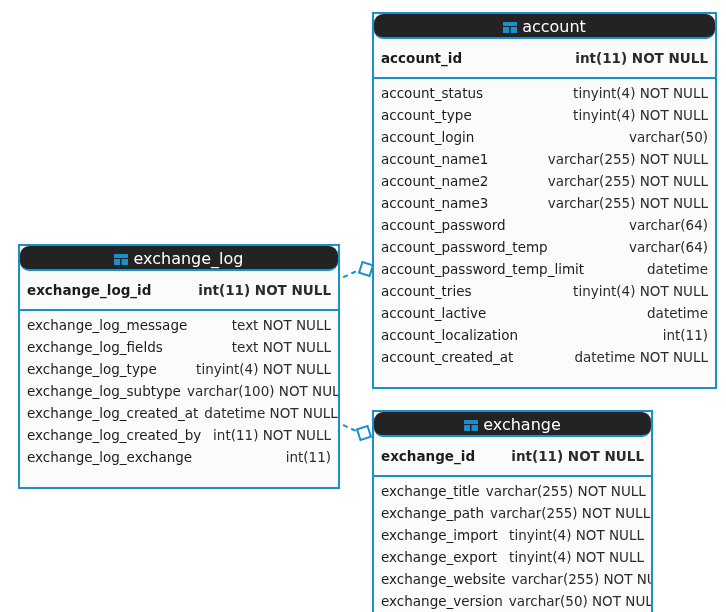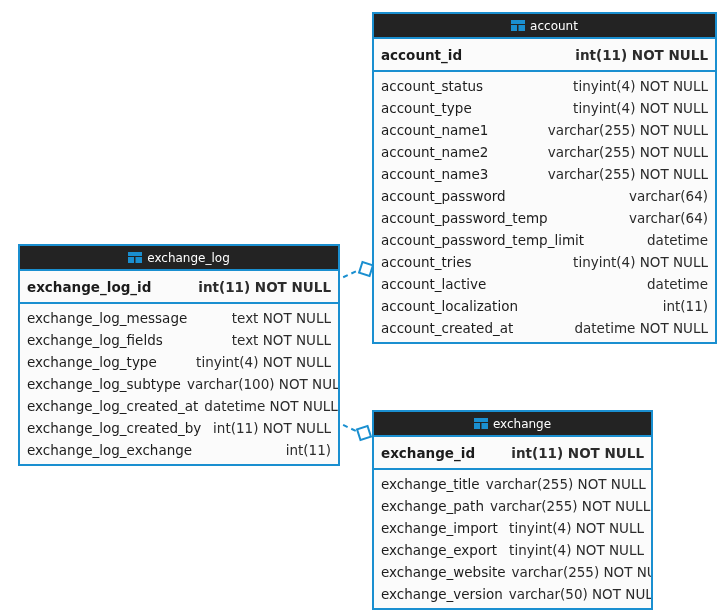--- a/index.html
+++ b/index.html
@@ -16,25 +16,26 @@
     background:#fbfbfb;
     box-sizing:border-box;
     overflow:hidden;
   }
   .tbl-header{
     background:#232323;
     color:#ffffff;
     height:25px;
     line-height:25px;
     text-align:center;
-    font-size:12px;
+    font-size:16px;
     border-bottom:2px solid #1a8fd0;
     box-sizing:border-box;
     white-space:nowrap;
     position:relative;
+    border-radius:9px;
   }
   .tbl-icon{
     display:inline-block;
     width:14px;height:11px;
     vertical-align:-1px;
     margin-right:5px;
     position:relative;
   }
   .tbl-icon svg{display:block;}
   .tbl-title{display:inline-block;vertical-align:top;}
@@ -47,32 +48,32 @@
     line-height:22px;
     display:flex;
     align-items:center;
     box-sizing:border-box;
     padding:0 7px;
     font-size:13.5px;
     color:#1c1c1c;
     background:#fbfbfb;
     white-space:nowrap;
   }
-  .row.pk-row{height:33px;line-height:26px;font-weight:bold;}
+  .row.pk-row{height:40px;line-height:26px;font-weight:bold;}
   .col-name{
     flex:0 0 auto;
     text-align:left;
     overflow:hidden;
   }
   .col-spacer{flex:1 1 auto;min-width:6px;}
   .col-type{
     flex:0 0 auto;
     color:#2b2b2b;
   }
-  .body-rows{padding-top:3px;padding-bottom:3px;}
+  .body-rows{padding-top:3px;padding-bottom:19px;}
 
   
   .rel-svg{position:absolute;left:0;top:0;width:726px;height:612px;pointer-events:none;overflow:visible;}
 </style>
 </head>
 <body>
 
 <div id="canvas">
 
   <svg class="rel-svg">
@@ -164,20 +165,25 @@
         <span class="col-name">account_status</span>
         <span class="col-spacer"></span>
         <span class="col-type">tinyint(4) NOT NULL</span>
       </div>
       <div class="row">
         <span class="col-name">account_type</span>
         <span class="col-spacer"></span>
         <span class="col-type">tinyint(4) NOT NULL</span>
       </div>
       <div class="row">
+        <span class="col-name">account_login</span>
+        <span class="col-spacer"></span>
+        <span class="col-type">varchar(50)</span>
+      </div>
+      <div class="row">
         <span class="col-name">account_name1</span>
         <span class="col-spacer"></span>
         <span class="col-type">varchar(255) NOT NULL</span>
       </div>
       <div class="row">
         <span class="col-name">account_name2</span>
         <span class="col-spacer"></span>
         <span class="col-type">varchar(255) NOT NULL</span>
       </div>
       <div class="row">

